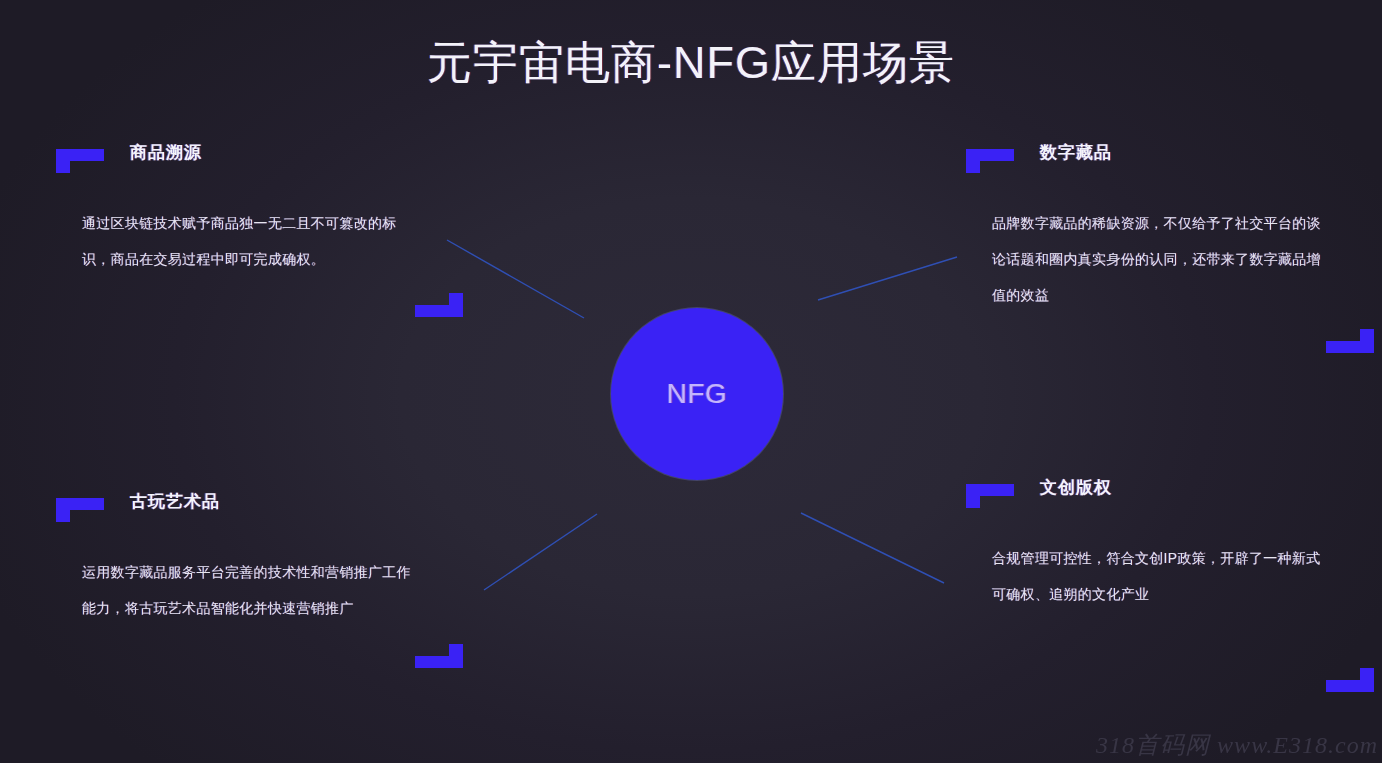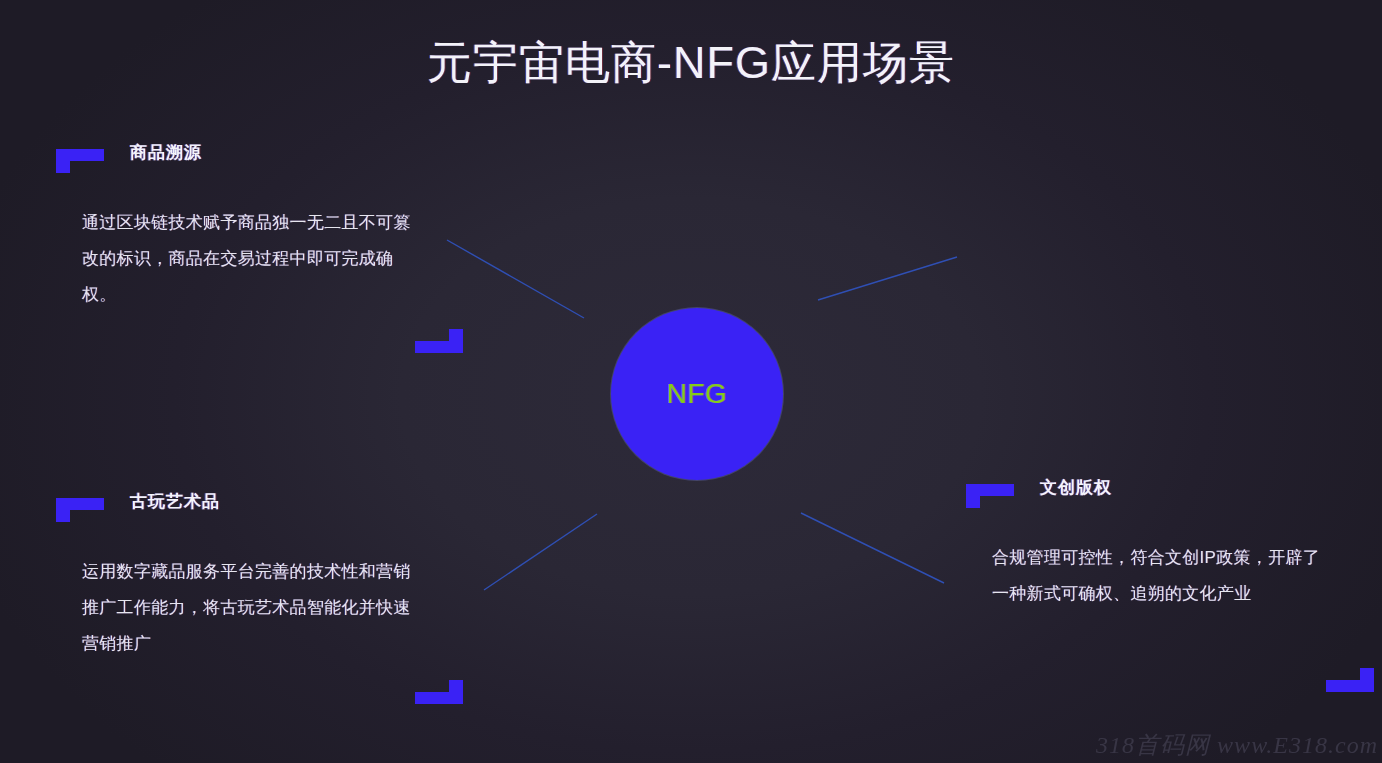--- a/index.html
+++ b/index.html
@@ -50,21 +50,21 @@
   #center-node {
     position:absolute;
     left:611px; top:308px;
     width:172px; height:172px;
     border-radius:50%;
     background:#3a22f5;
     display:flex; align-items:center; justify-content:center;
     box-shadow:0 0 0 1px rgba(140,150,255,.25);
   }
   #center-node .label {
-    color:#84cc16;
+    color:#c4b5fd;
     font-size:28px;
     letter-spacing:.5px;
     text-shadow:-1px 0 rgba(120,140,255,.6), 1px 0 rgba(255,90,110,.35);
   }
 
   
   .card {
     position:absolute;
     width:360px;
   }
@@ -102,21 +102,21 @@
     font-weight:700;
     letter-spacing:1px;
     white-space:nowrap;
     text-shadow:-1px 0 rgba(90,110,255,.6), 1px 0 rgba(255,70,90,.3);
   }
 
   .card-body {
     margin-top:20px;
     padding-left:26px;
     color:#e6e6ee;
-    font-size:17px;
+    font-size:14px;
     line-height:36px;
     letter-spacing:.3px;
     text-shadow:-0.7px 0 rgba(90,110,255,.45), 0.7px 0 rgba(255,70,90,.25);
   }
   .card-body p { margin:0; }
 
   .card-foot {
     position:relative;
     height:24px;
   }
@@ -177,20 +177,38 @@
       <p>通过区块链技术赋予商品独一无二且不可篡改的标识，商品在交易过程中即可完成确权。</p>
     </div>
     <div class="card-foot">
       <span class="bracket bot">
         <i class="bar h"></i>
           <i class="bar v"></i>
       </span>
     </div>
   </div>
 
+  <div class="card tr">
+    <div class="card-head">
+      <span class="bracket top">
+        <i class="bar h"></i>
+          <i class="bar v"></i>
+      </span>
+      <span class="card-title">数字藏品</span>
+    </div>
+    <div class="card-body">
+      <p>品牌数字藏品的稀缺资源，不仅给予了社交平台的谈论话题和圈内真实身份的认同，还带来了数字藏品增值的效益</p>
+    </div>
+    <div class="card-foot">
+      <span class="bracket bot">
+        <i class="bar h"></i>
+          <i class="bar v"></i>
+      </span>
+    </div>
+  </div>
 
   <div class="card bl">
     <div class="card-head">
       <span class="bracket top">
         <i class="bar h"></i>
           <i class="bar v"></i>
       </span>
       <span class="card-title">古玩艺术品</span>
     </div>
     <div class="card-body">

